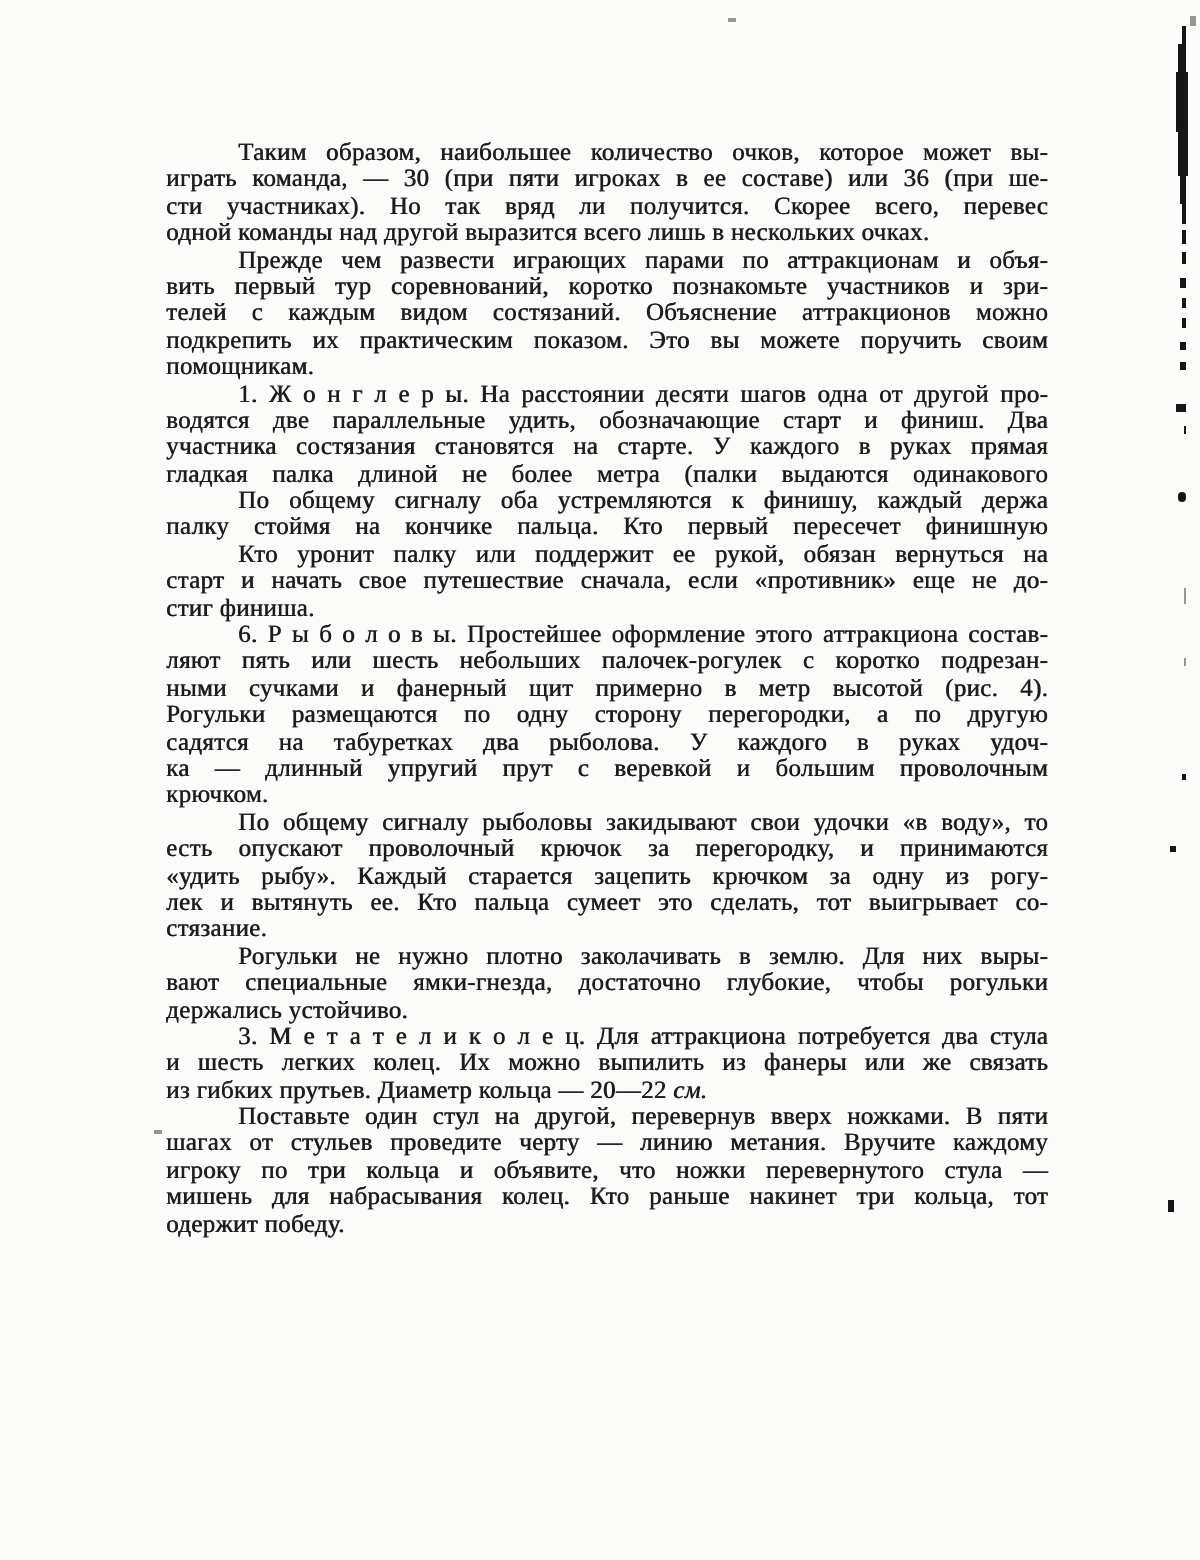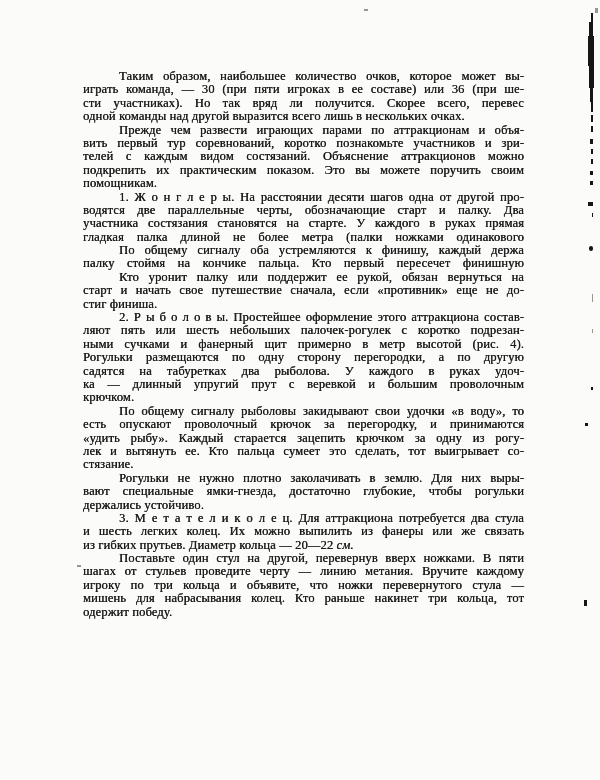--- a/index.html
+++ b/index.html
@@ -78,38 +78,38 @@
     <div>
       <div class="ln first">Прежде чем развести играющих парами по аттракционам и объя-</div>
       <div class="ln">вить первый тур соревнований, коротко познакомьте участников и зри-</div>
       <div class="ln">телей с каждым видом состязаний. Объяснение аттракционов можно</div>
       <div class="ln">подкрепить их практическим показом. Это вы можете поручить своим</div>
       <div class="ln last">помощникам.</div>
     </div>
 
     <div>
       <div class="ln first">1. Ж о н г л е р ы. На расстоянии десяти шагов одна от другой про-</div>
-      <div class="ln">водятся две параллельные черты, обозначающие старт и палку. Два</div>
+      <div class="ln">водятся две параллельные удить, обозначающие старт и финиш. Два</div>
       <div class="ln">участника состязания становятся на старте. У каждого в руках прямая</div>
-      <div class="ln">гладкая палка длиной не более метра (палки ножками одинакового</div>
+      <div class="ln">гладкая палка длиной не более метра (палки выдаются одинакового</div>
     </div>
 
     <div>
       <div class="ln first">По общему сигналу оба устремляются к финишу, каждый держа</div>
       <div class="ln">палку стоймя на кончике пальца. Кто первый пересечет финишную</div>
     </div>
 
     <div>
       <div class="ln first">Кто уронит палку или поддержит ее рукой, обязан вернуться на</div>
       <div class="ln">старт и начать свое путешествие сначала, если «противник» еще не до-</div>
       <div class="ln last">стиг финиша.</div>
     </div>
 
     <div>
-      <div class="ln first">2. Р ы б о л о в ы. Простейшее оформление этого аттракциона состав-</div>
+      <div class="ln first">6. Р ы б о л о в ы. Простейшее оформление этого аттракциона состав-</div>
       <div class="ln">ляют пять или шесть небольших палочек-рогулек с коротко подрезан-</div>
       <div class="ln">ными сучками и фанерный щит примерно в метр высотой (рис. 4).</div>
       <div class="ln">Рогульки размещаются по одну сторону перегородки, а по другую</div>
       <div class="ln">садятся на табуретках два рыболова. У каждого в руках удоч-</div>
       <div class="ln">ка — длинный упругий прут с веревкой и большим проволочным</div>
       <div class="ln last">крючком.</div>
     </div>
 
     <div>
       <div class="ln first">По общему сигналу рыболовы закидывают свои удочки «в воду», то</div>

